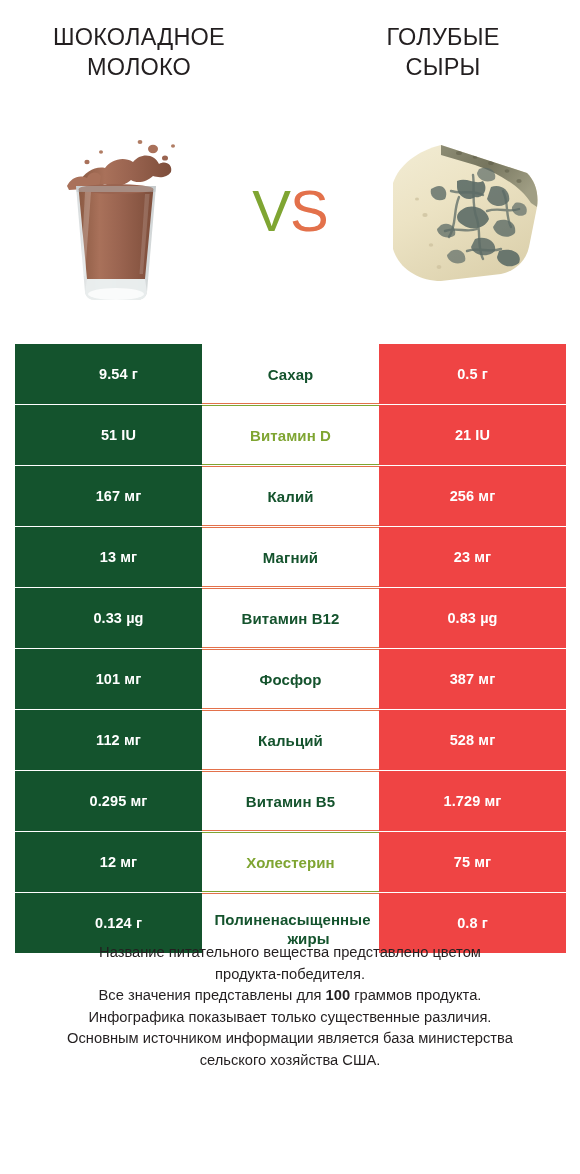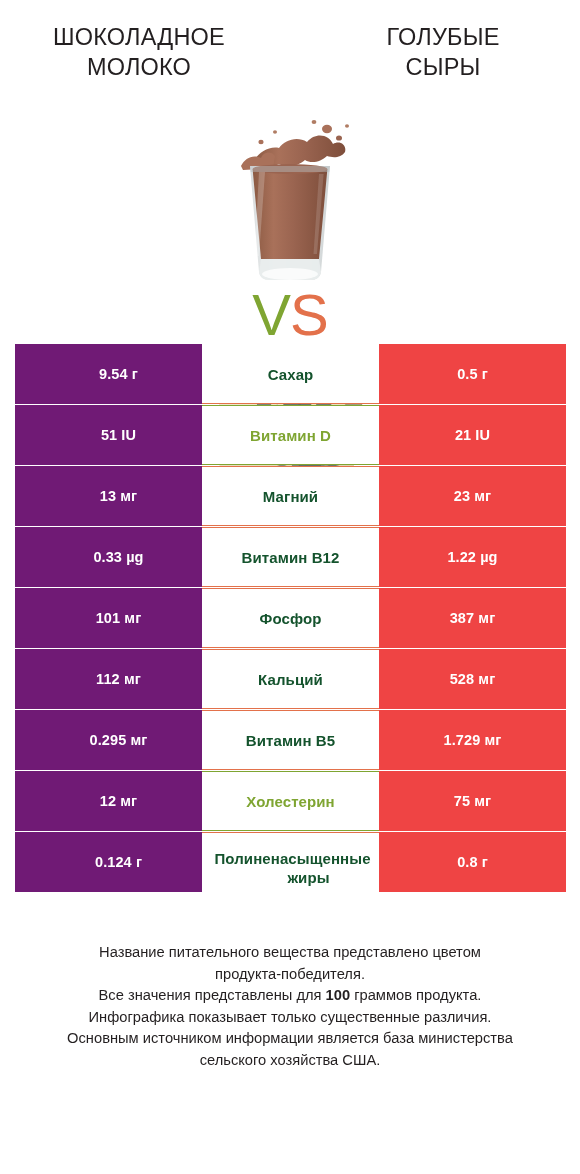--- a/index.html
+++ b/index.html
@@ -46,21 +46,21 @@
     white-space: pre-line;
   }
   .header-title.left  { margin-left: -4px; }
   .header-title.right { margin-right: -6px; }
 
   
   .hero {
     position: relative;
     height: 230px;
     display: flex;
-    flex-direction: column;
+    flex-direction: row;
     align-items: center;
     justify-content: space-between;
     padding: 0 16px;
     box-sizing: border-box;
   }
   .hero-figure {
     width: 200px;
     height: 200px;
     position: relative;
     display: flex;
@@ -100,21 +100,21 @@
     text-align: center;
   }
   .cell.left, .cell.right {
     width: 187px;
     flex: 0 0 187px;
     color: #ffffff;
     font-size: 14.5px;
     font-weight: 700;
     letter-spacing: 0.1px;
   }
-  .cell.left  { background: #701a75; padding-left: 20px; }
+  .cell.left  { background: #14532d; padding-left: 20px; }
   .cell.right { background: #ef4444; }
 
   .cell.mid {
     flex: 1 1 auto;
     width: 177px;
     background: #ffffff;
     font-size: 15px;
     font-weight: 700;
     line-height: 19px;
     letter-spacing: 0.1px;
@@ -316,35 +316,42 @@
     </div>
 
     <div class="row win-left">
       <div class="cell left">51 IU</div>
       <div class="cell mid">
           <span class="mid-label">Витамин D</span>
         </div>
       <div class="cell right">21 IU</div>
     </div>
 
+    <div class="row win-right">
+      <div class="cell left">167 мг</div>
+      <div class="cell mid">
+          <span class="mid-label">Калий</span>
+        </div>
+      <div class="cell right">256 мг</div>
+    </div>
 
     <div class="row win-right">
       <div class="cell left">13 мг</div>
       <div class="cell mid">
           <span class="mid-label">Магний</span>
         </div>
       <div class="cell right">23 мг</div>
     </div>
 
     <div class="row win-right">
       <div class="cell left">0.33 µg</div>
       <div class="cell mid">
           <span class="mid-label">Витамин B12</span>
         </div>
-      <div class="cell right">1.22 µg</div>
+      <div class="cell right">0.83 µg</div>
     </div>
 
     <div class="row win-right">
       <div class="cell left">101 мг</div>
       <div class="cell mid">
           <span class="mid-label">Фосфор</span>
         </div>
       <div class="cell right">387 мг</div>
     </div>
 

